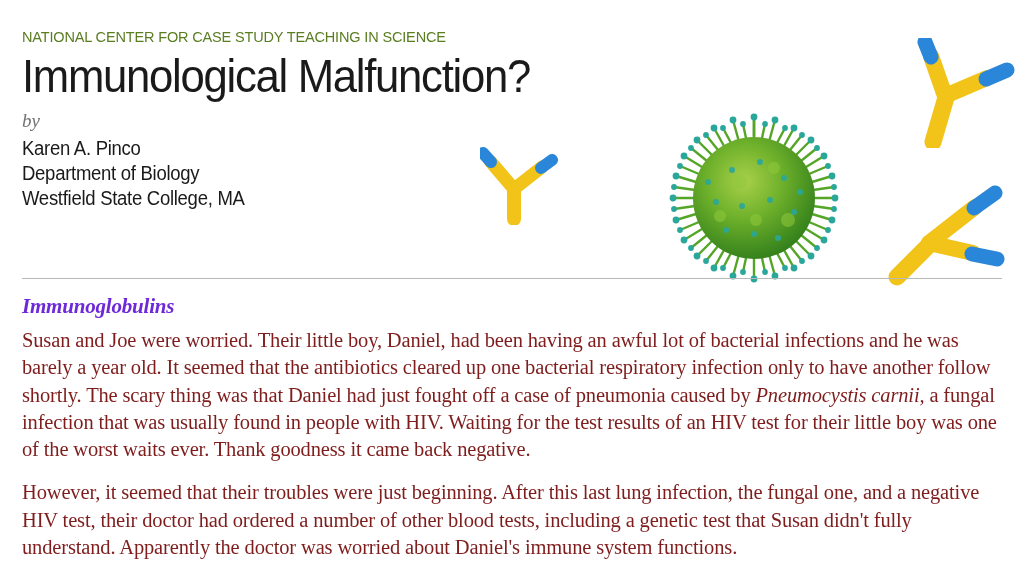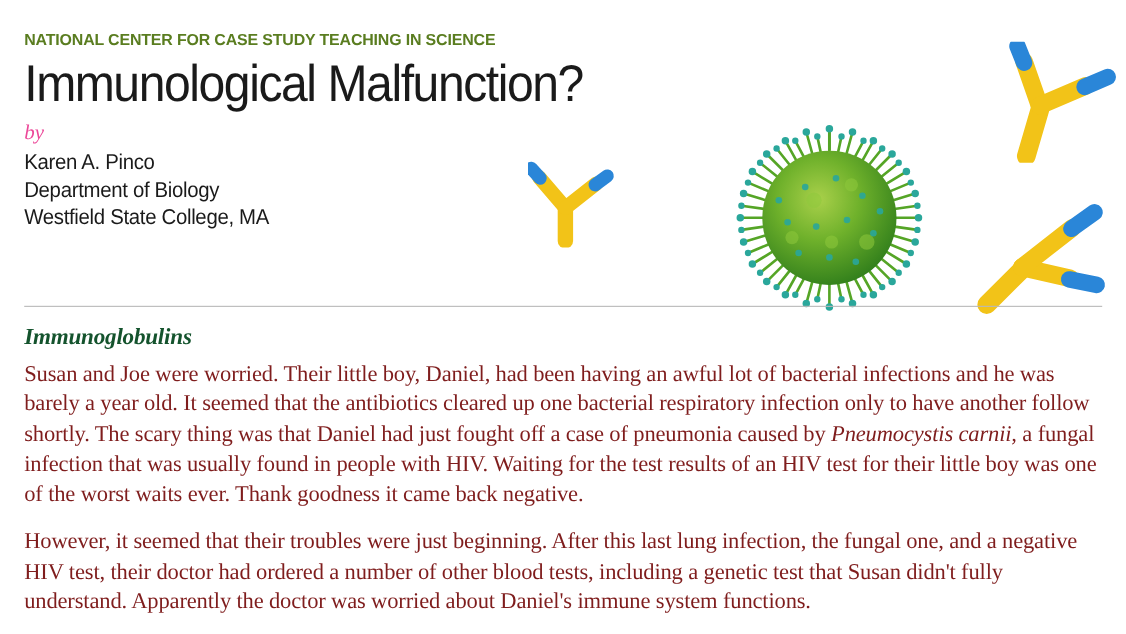--- a/index.html
+++ b/index.html
@@ -27,21 +27,21 @@
   .header {
     position: absolute;
     left: 22px;
     top: 30px;
     width: 640px;
     z-index: 5;
   }
 
   .kicker {
     font-family: "Liberation Sans", sans-serif;
-    font-weight: bold;
+    font-weight: normal;
     font-size: 14.5px;
     letter-spacing: -0.15px;
     color: #5a7d20;
     text-transform: uppercase;
     line-height: 1.1;
     margin: 0 0 6px 0;
   }
 
   .doc-title {
     font-family: "Liberation Sans", sans-serif;
@@ -52,21 +52,21 @@
     color: #1a1a1a;
     margin: 0 0 10px 0;
     transform: scaleX(0.93);
     transform-origin: left center;
   }
 
   .byline-by {
     font-family: "Liberation Serif", serif;
     font-style: italic;
     font-size: 19px;
-    color: #ec4899;
+    color: #737373;
     margin: 4px 0 4px 0;
     line-height: 1.1;
   }
 
   .author-block {
     font-family: "Liberation Sans", sans-serif;
     font-size: 19.5px;
     line-height: 1.28;
     color: #1a1a1a;
     letter-spacing: -0.3px;
@@ -91,21 +91,21 @@
     left: 22px;
     top: 294px;
     width: 982px;
   }
 
   .section-heading {
     font-family: "Liberation Serif", serif;
     font-style: italic;
     font-weight: bold;
     font-size: 21px;
-    color: #14532d;
+    color: #6d28d9;
     margin: 0 0 8px 0;
     letter-spacing: -0.2px;
   }
 
   .para {
     font-family: "Liberation Serif", serif;
     font-size: 20.5px;
     line-height: 1.33;
     color: #7f1d1d;
     margin: 0 0 16px 0;

